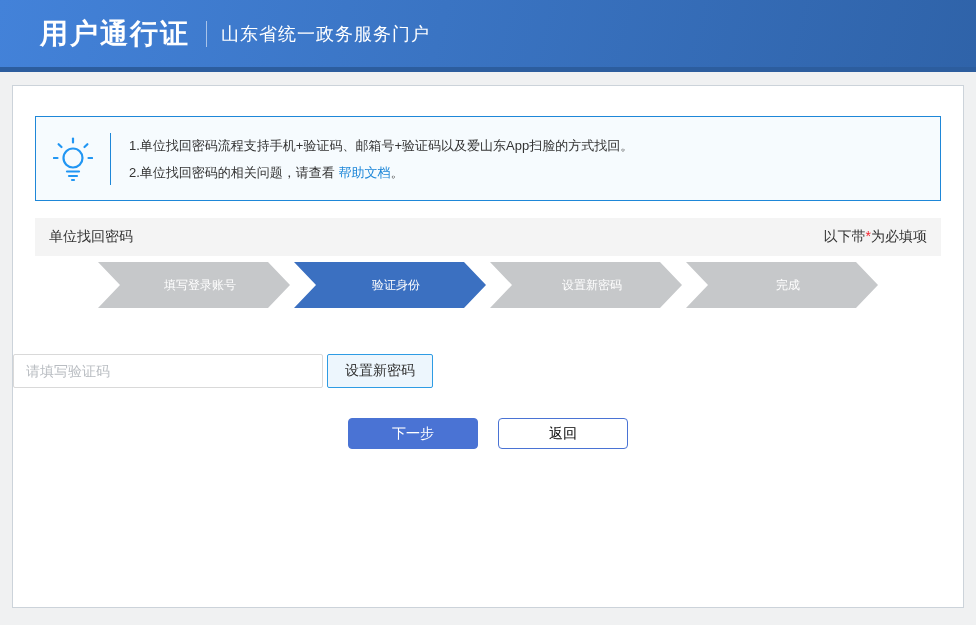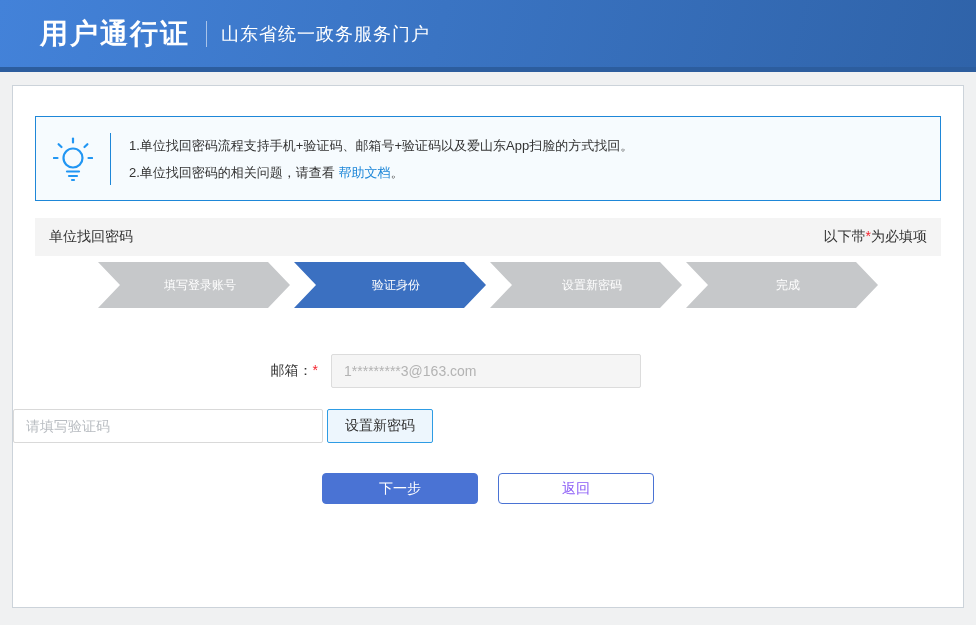--- a/index.html
+++ b/index.html
@@ -160,36 +160,36 @@
   }
 
   
   .button-row {
     display: flex;
     justify-content: center;
     gap: 20px;
     margin-top: 30px;
   }
   .btn {
-    width: 156px;
+    width: 130px;
     height: 31px;
     border-radius: 4px;
     font-size: 14px;
     cursor: pointer;
     font-family: "Liberation Sans", "DejaVu Sans", sans-serif;
   }
   .btn-primary {
     background: #4a73d4;
     border: 1px solid #4a73d4;
     color: #ffffff;
   }
   .btn-outline {
     background: #ffffff;
     border: 1px solid #4a73d4;
-    color: #8b5cf6;
+    color: #000000;
   }
 </style>
 </head>
 <body>
 
 <div class="app-header">
   <div class="app-title">用户通行证</div>
   <div class="header-divider"></div>
   <div class="app-subtitle">山东省统一政务服务门户</div>
 </div>
@@ -224,24 +224,20 @@
 
   <div class="wizard">
     <div class="step">填写登录账号</div>
     <div class="step active">验证身份</div>
     <div class="step">设置新密码</div>
     <div class="step">完成</div>
   </div>
 
   <div class="form-area">
 
-    <div class="form-row">
-      <div class="form-label"><span>邮箱：</span><span class="required-star">*</span></div>
-      <input class="text-input" type="text" disabled="" value="1*********3@163.com" style="">
-    </div>
 
     <div class="form-row">
       <input class="text-input" type="text" placeholder="请填写验证码" style="">
       <button class="send-code-button">设置新密码</button>
     </div>
 
     <div class="button-row">
       <button class="btn btn-primary">下一步</button>
       <button class="btn btn-outline">返回</button>
     </div>

